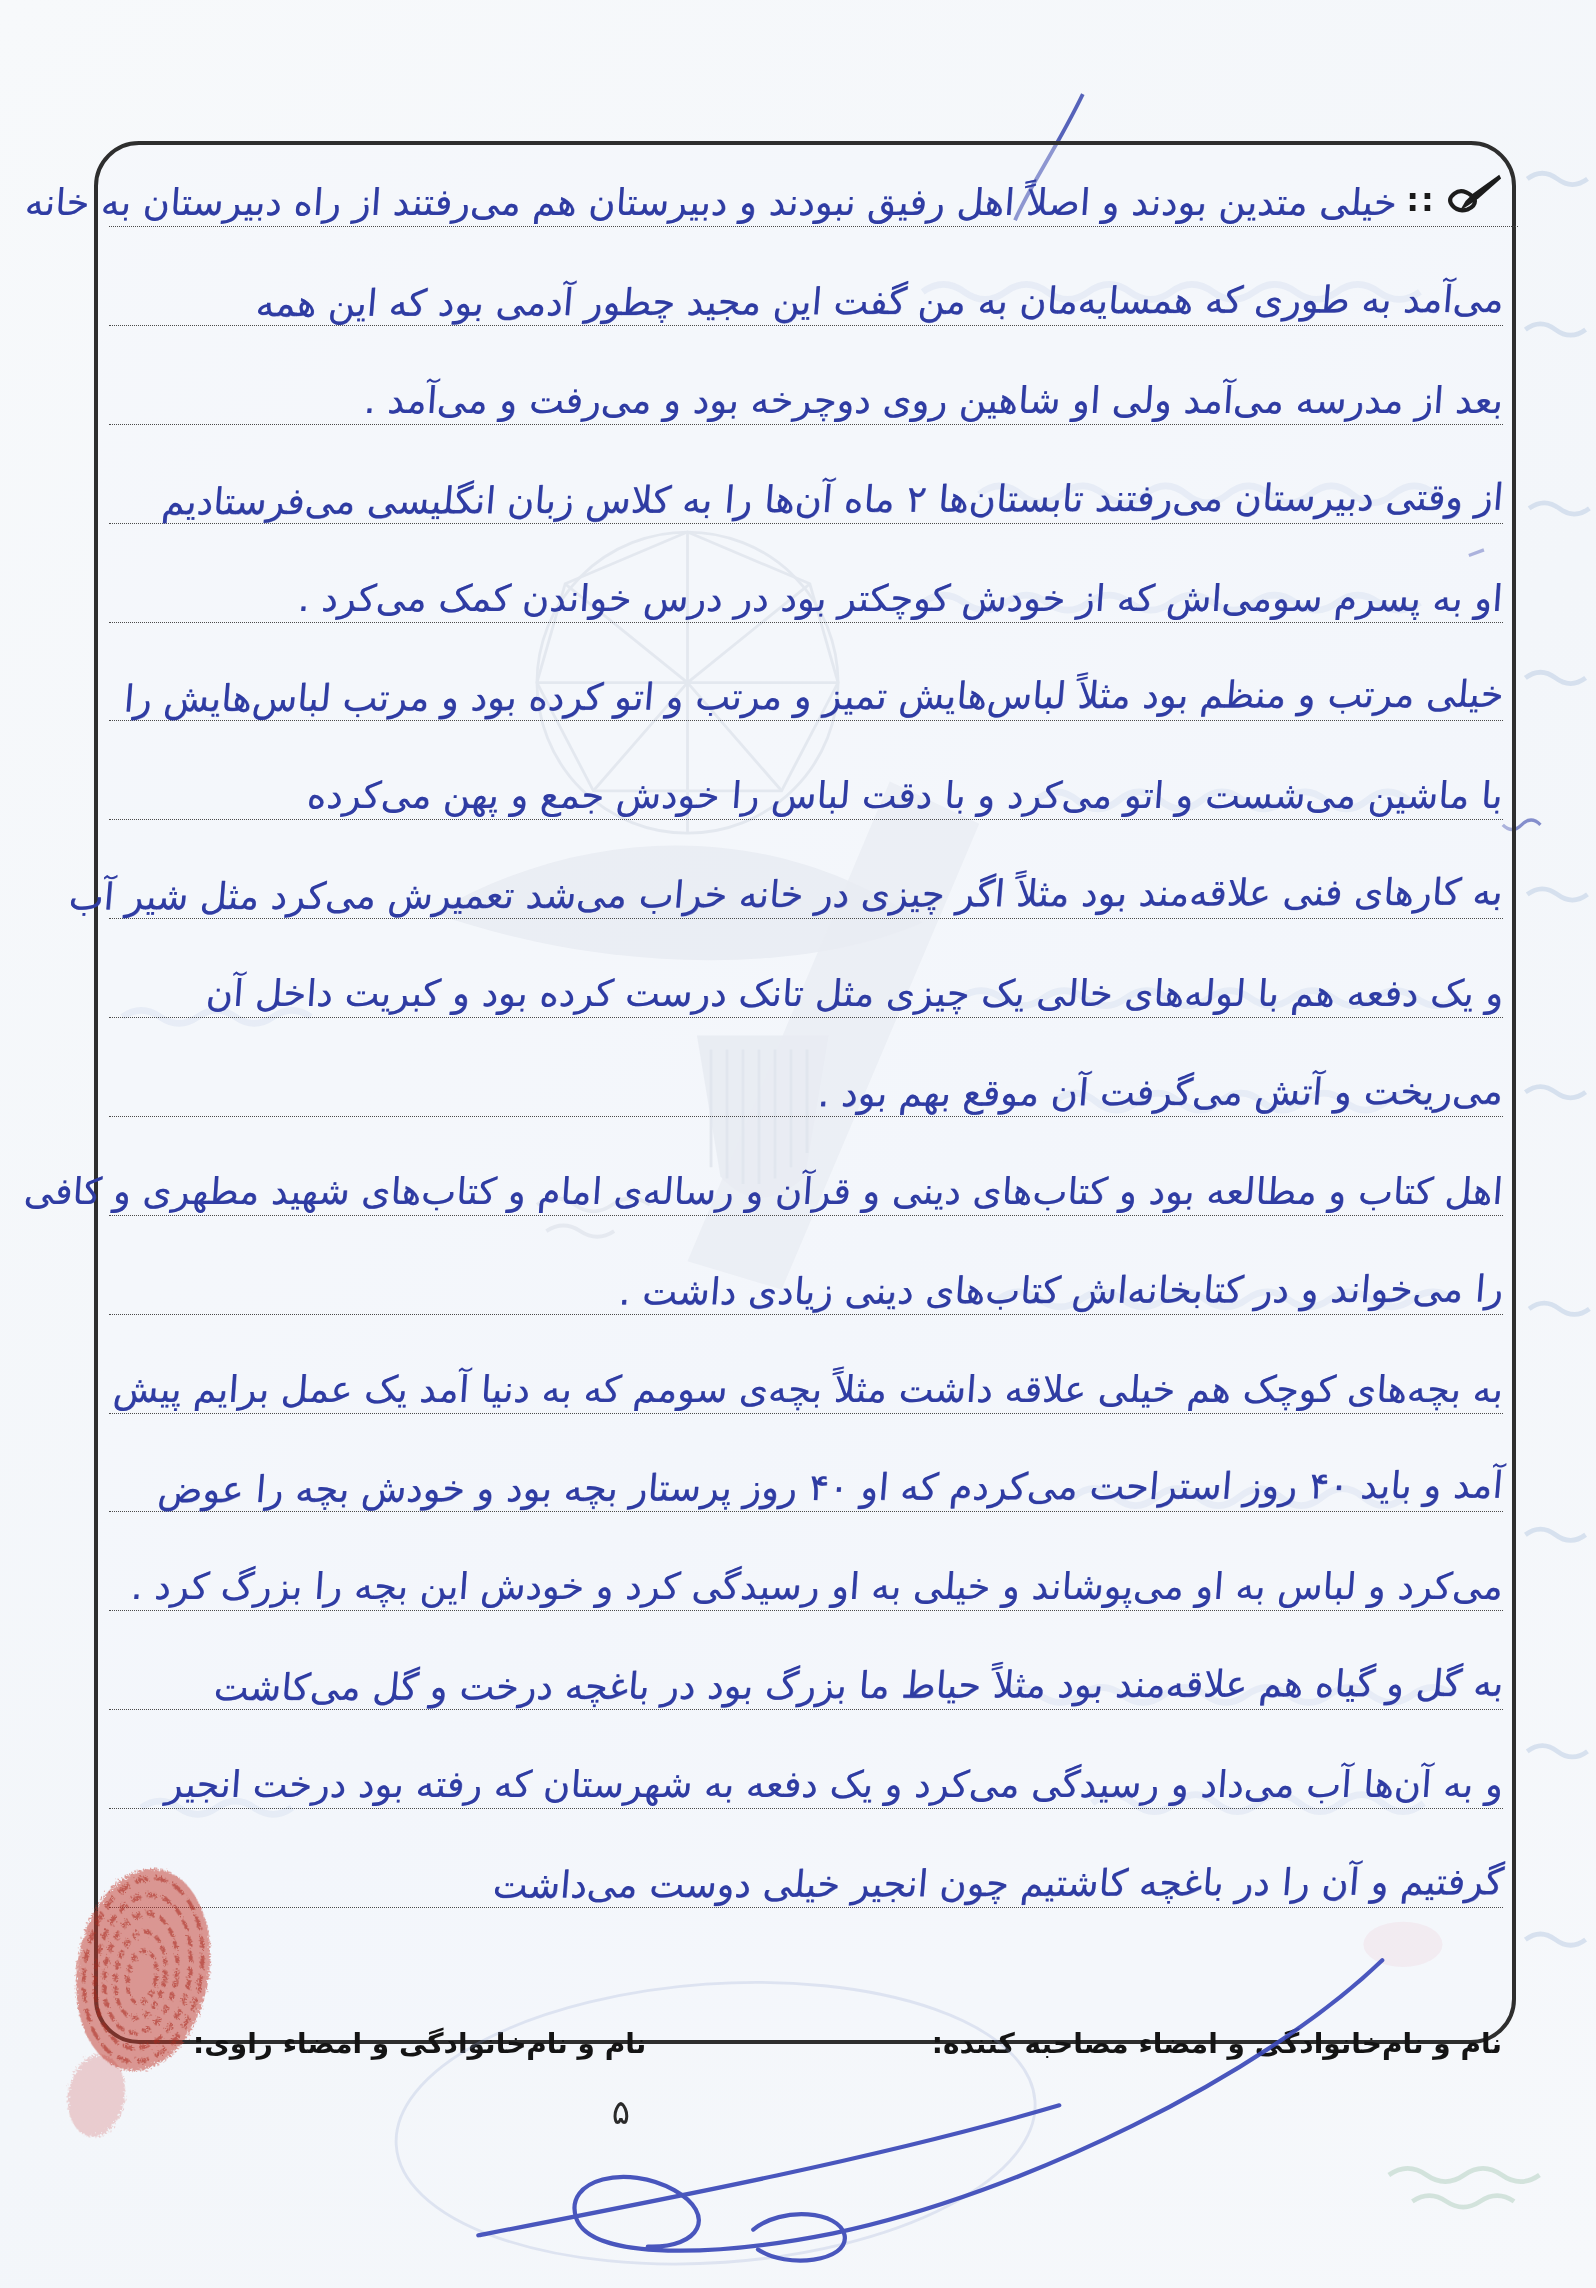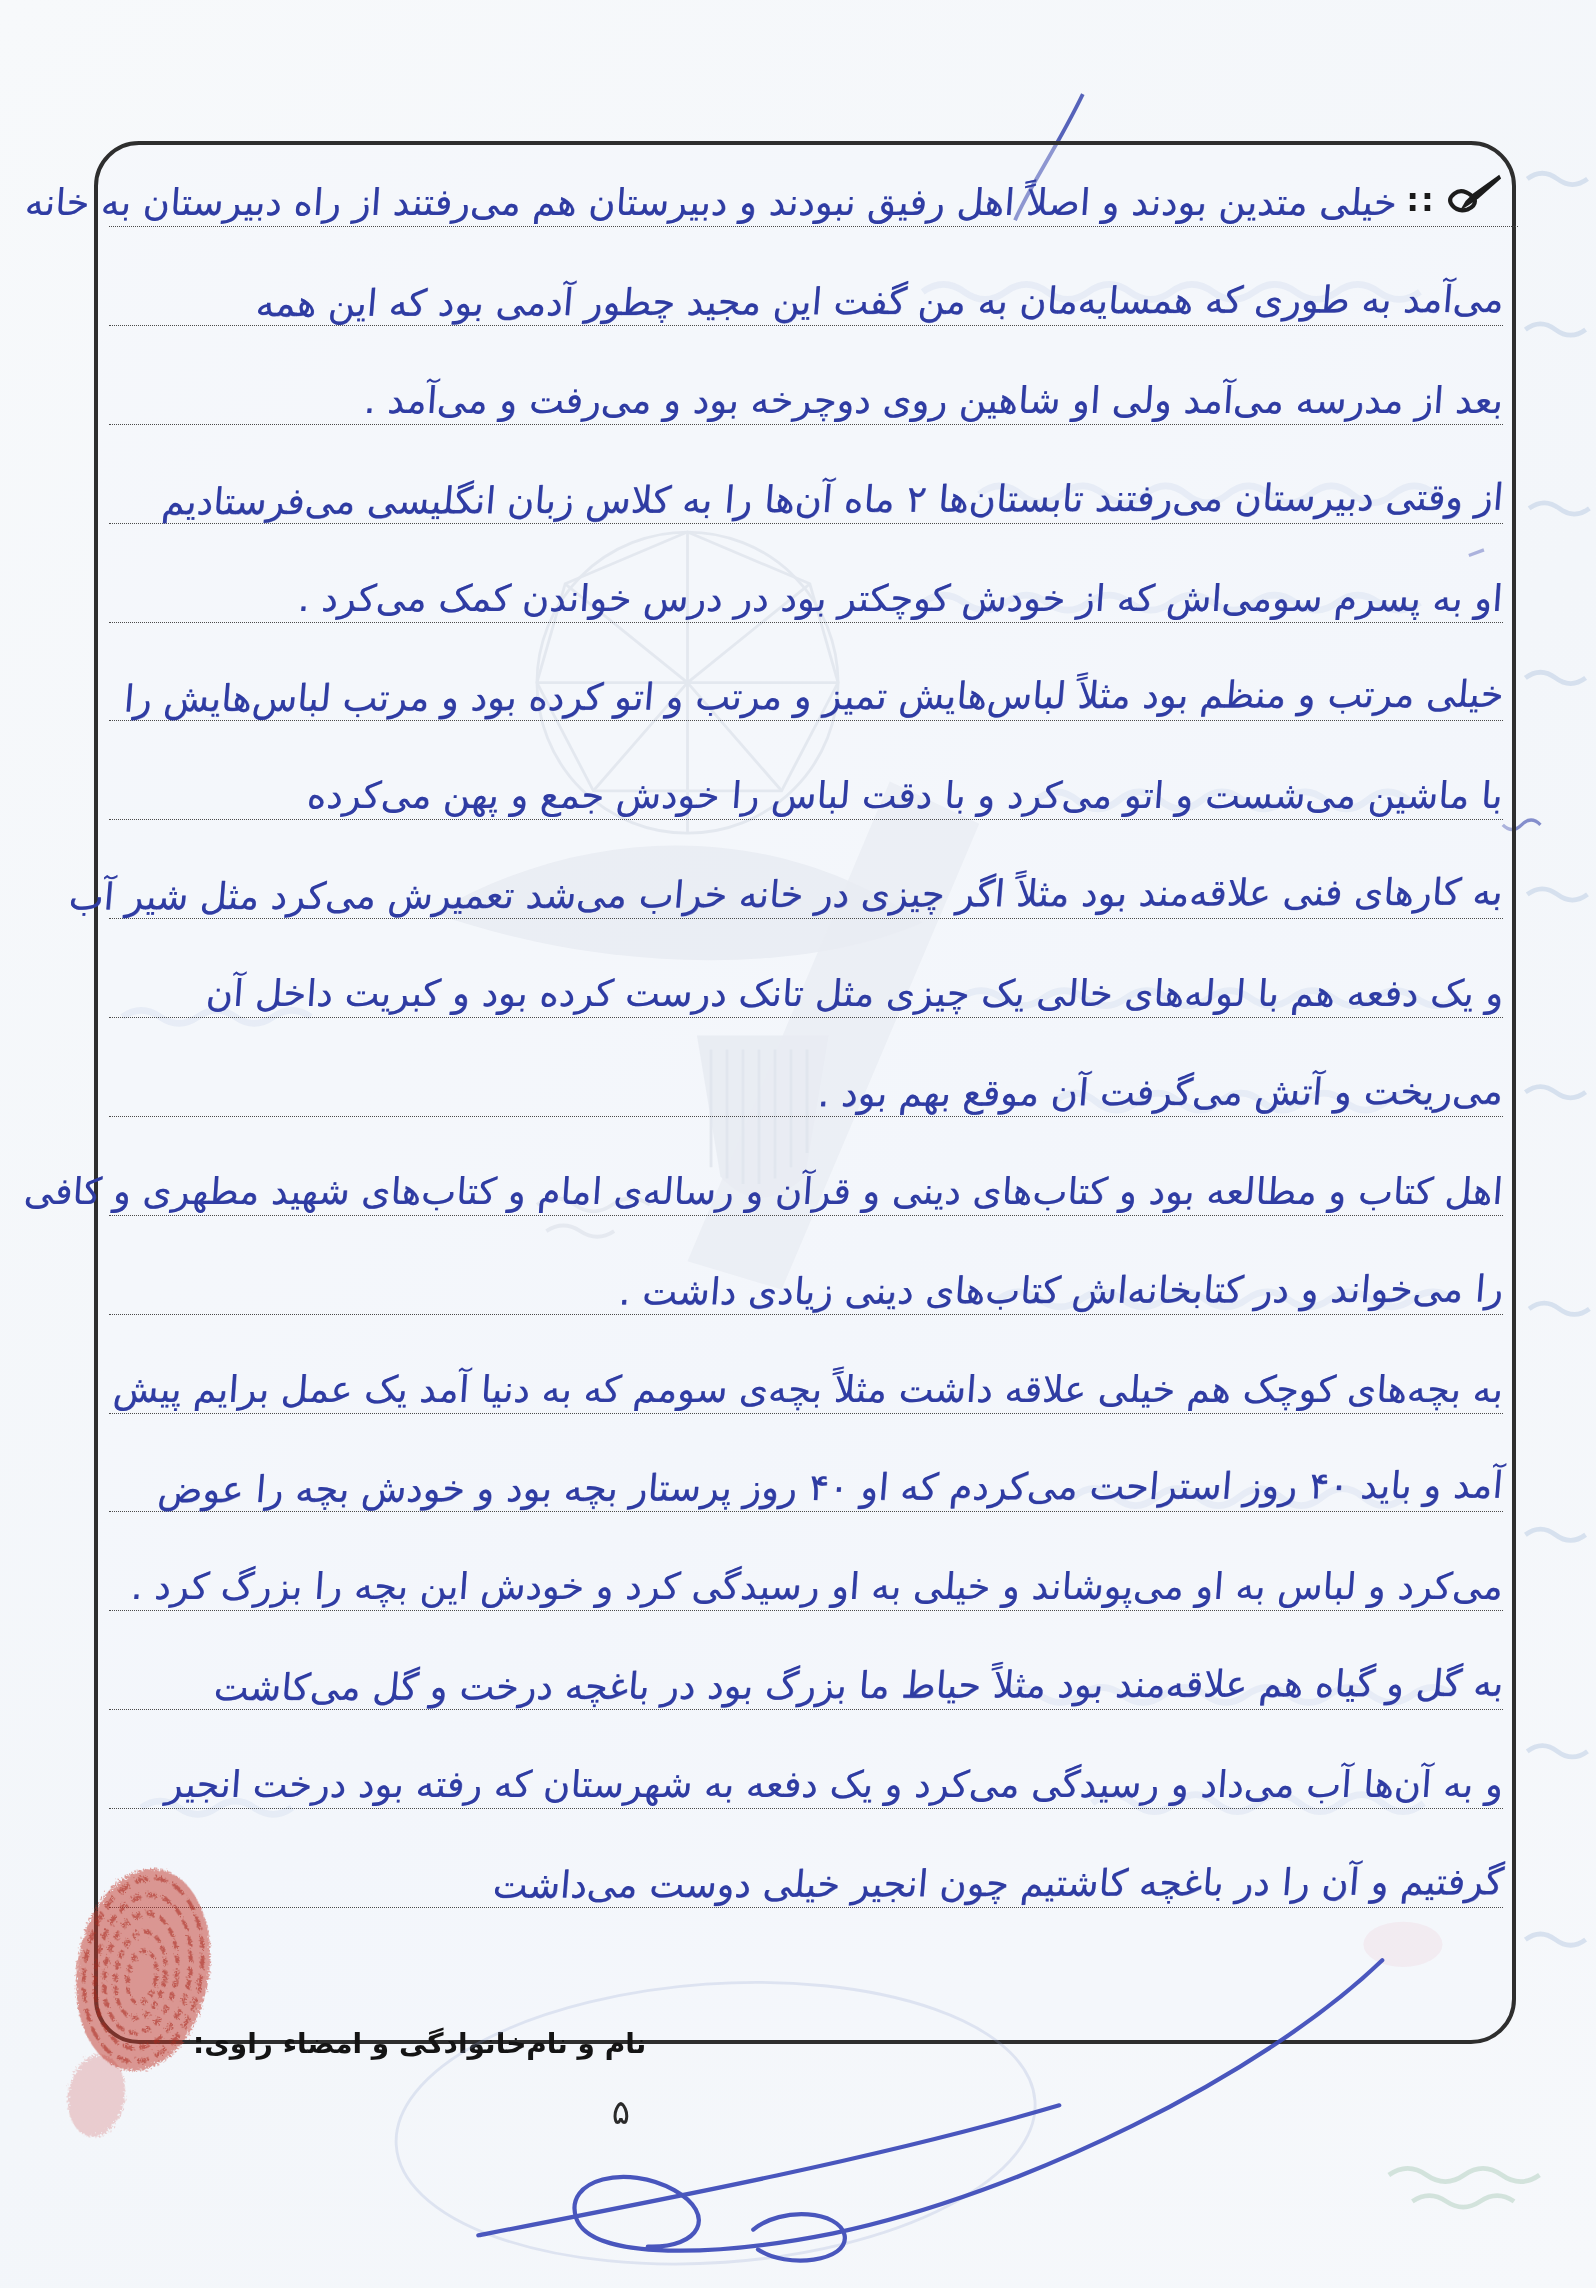--- a/index.html
+++ b/index.html
@@ -170,20 +170,21 @@
       <span class="ink">به گل و گیاه هم علاقه‌مند بود مثلاً حیاط ما بزرگ بود در باغچه درخت و گل می‌کاشت</span>
       </div>
     <div class="ms-line" style="top:1725px;">
       <span class="ink">و به آن‌ها آب می‌داد و رسیدگی می‌کرد و یک دفعه به شهرستان که رفته بود درخت انجیر</span>
       </div>
     <div class="ms-line" style="top:1824px;">
       <span class="ink">گرفتیم و آن را در باغچه کاشتیم چون انجیر خیلی دوست می‌داشت</span>
       </div>
   </div>
 
+  <div class="footer-label label-interviewer">نام و نام‌خانوادگی و امضاء مصاحبه کننده:</div>
   <div class="footer-label label-narrator">نام و نام‌خانوادگی و امضاء راوی:</div>
 
   <div class="page-number">۵</div>
 
   <svg class="overlay" width="1596" height="2288" viewBox="0 0 1695 2430">
     <defs>
       <filter id="fpTex" x="-20%" y="-20%" width="140%" height="140%">
         <feTurbulence type="fractalNoise" baseFrequency="0.55" numOctaves="2" result="n"></feTurbulence>
         <feDisplacementMap in="SourceGraphic" in2="n" scale="10"></feDisplacementMap>
       </filter>

